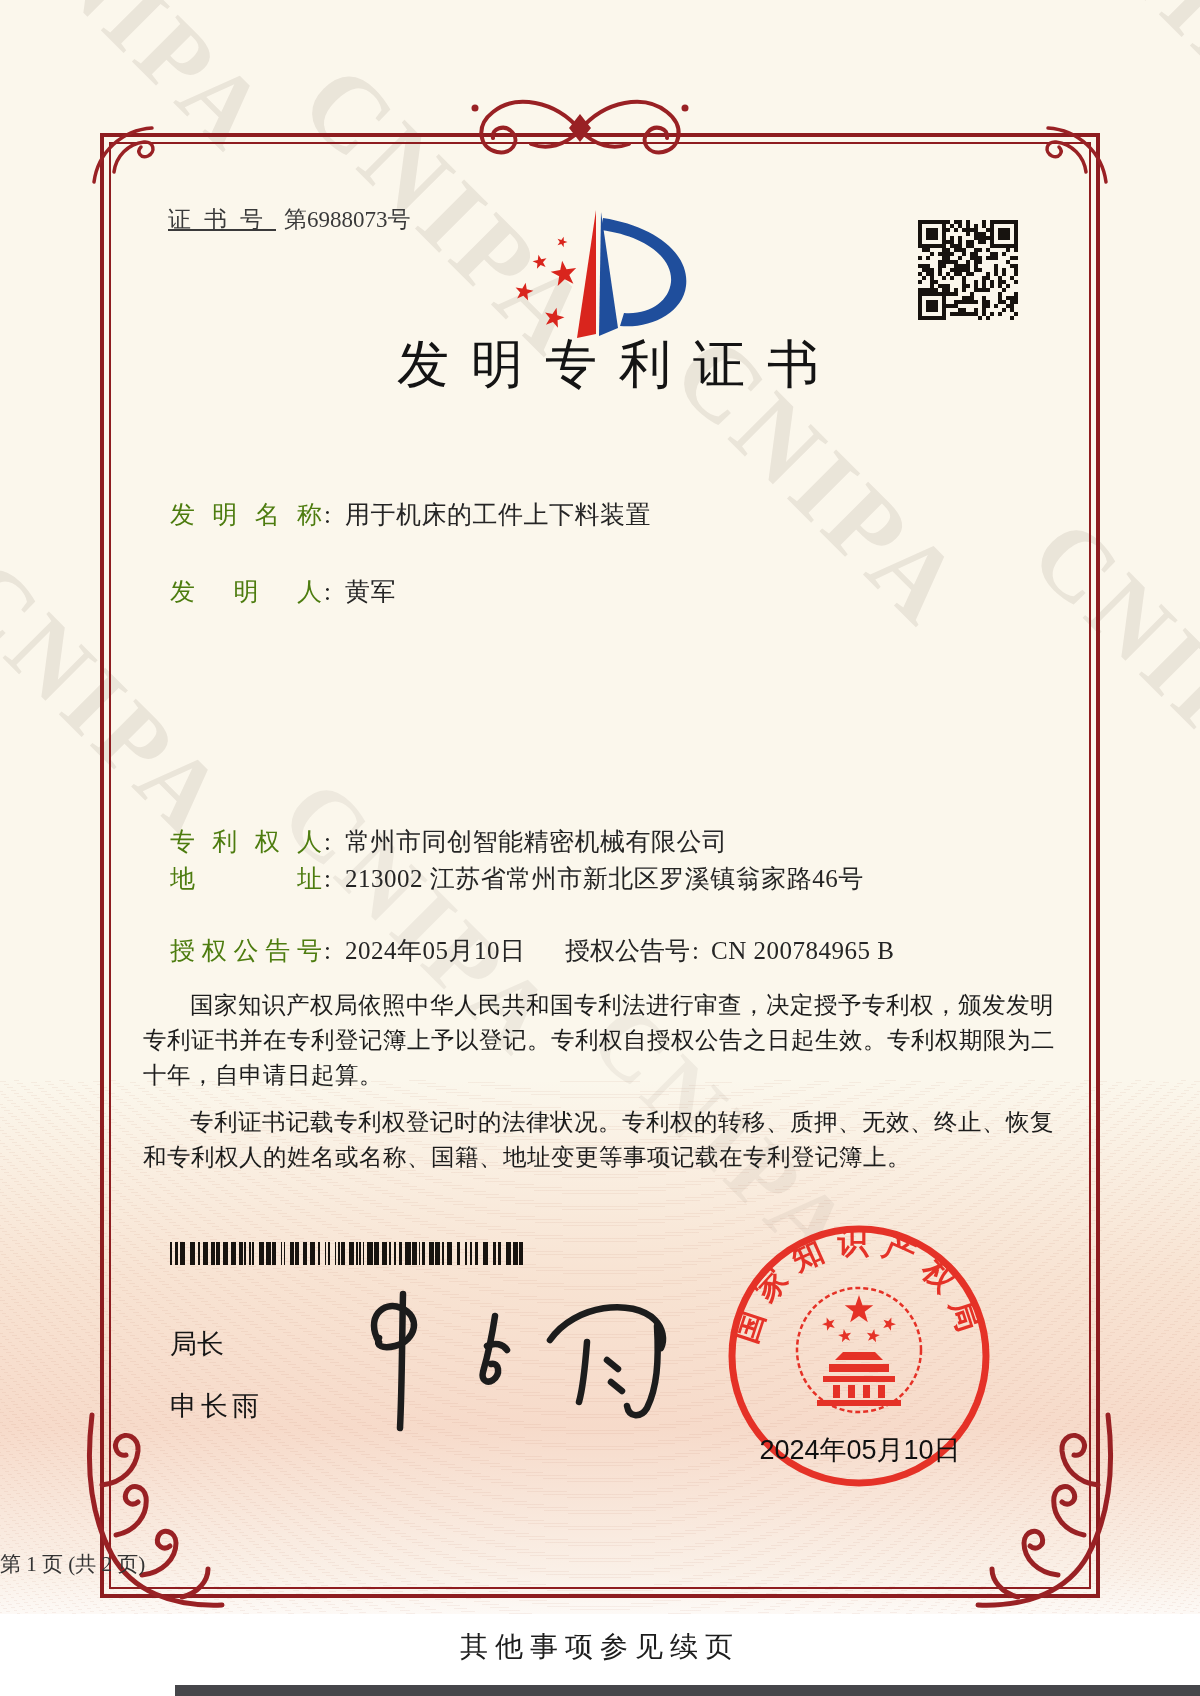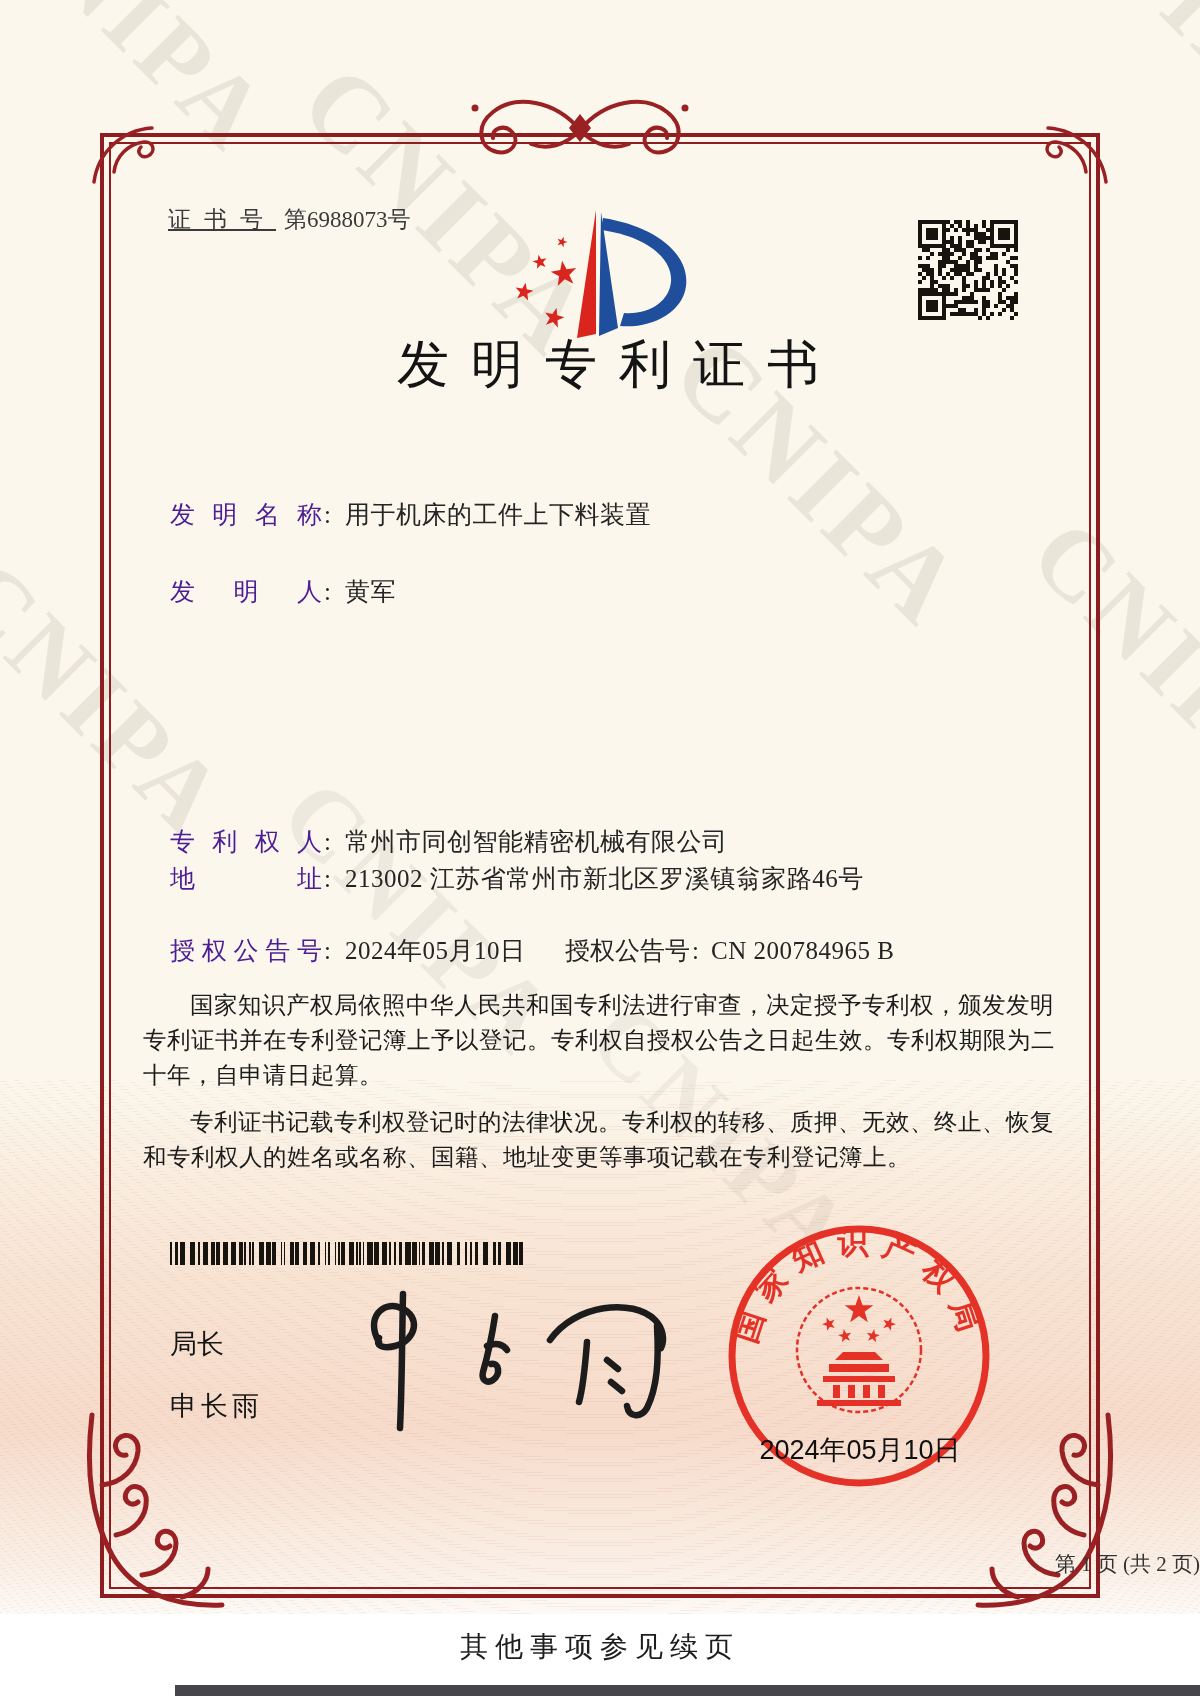--- a/index.html
+++ b/index.html
@@ -30,40 +30,40 @@
   .frame-inner{position:absolute;inset:5px;border:2px solid #8e1d20;}
   .orn{position:absolute;z-index:3;}
   
   .cert-number{position:absolute;left:168px;top:204px;z-index:4;font-size:23px;color:#3a3a3a;}
   .cert-number .nl{letter-spacing:13px;margin-right:8px;text-decoration:underline;}
   .logo{position:absolute;left:450px;top:186px;z-index:4;}
   .qr{position:absolute;left:918px;top:220px;z-index:4;}
   .title{position:absolute;left:0;right:0;top:330px;z-index:4;text-align:center;
          font-size:52px;font-weight:normal;color:#141414;letter-spacing:22px;padding-left:38px;}
   .field{position:absolute;left:170px;z-index:4;font-size:25px;color:#252525;white-space:nowrap;}
-  .flabel{display:inline-block;width:152px;text-align:justify;text-align-last:justify;color:#4c1d95;}
+  .flabel{display:inline-block;width:152px;text-align:justify;text-align-last:justify;color:#4d7c0f;}
   .fcolon{margin:0 14px 0 2px;}
   .fvalue{letter-spacing:.5px;}
   .grant{position:absolute;left:395px;top:0;}
   .grant .fcolon{margin:0 12px 0 2px;}
   .f1{top:498px}.f2{top:575px}.f3{top:646px}.f4{top:713px}.f5{top:825px}.f6{top:862px}.f7{top:934px}
   .paragraphs{position:absolute;left:143px;top:988px;width:916px;z-index:4;
     font-size:23.5px;line-height:35px;color:#1c1c1c;letter-spacing:.5px;}
   .paragraphs p{margin:0;text-indent:2em;}
   .paragraphs p + p{margin-top:12px;}
   .barcode{position:absolute;left:170px;top:1242px;width:364px;height:23px;z-index:4;font-size:0;}
   .barcode i{display:inline-block;height:100%;background:#17130f;vertical-align:top;}
   .director{position:absolute;left:170px;top:1326px;z-index:4;
     font-family:"Liberation Sans","DejaVu Sans",sans-serif;font-size:27px;color:#161616;font-weight:500;}
   .director div+div{margin-top:26px;letter-spacing:4px;}
   .signature{position:absolute;left:345px;top:1288px;z-index:5;}
   .seal{position:absolute;left:725px;top:1222px;z-index:4;opacity:.93;}
   .seal-date{position:absolute;left:755px;top:1432px;width:210px;z-index:5;text-align:center;
     font-family:"Liberation Sans","DejaVu Sans",sans-serif;font-size:27px;color:#101010;}
-  .page-info{position:absolute;left:0;right:0;top:1550px;z-index:4;text-align:right;
+  .page-info{position:absolute;left:0;right:0;top:1550px;z-index:4;text-align:left;
     font-size:21px;color:#333;}
   .footer-note{position:absolute;left:0;right:0;top:1624px;z-index:4;text-align:center;}
   .footer-note span{display:inline-block;background:#fff;padding:4px 24px;font-size:28px;
     letter-spacing:7px;color:#1d1d1d;}
 </style>
 </head>
 <body>
 
 <div class="page">
 

